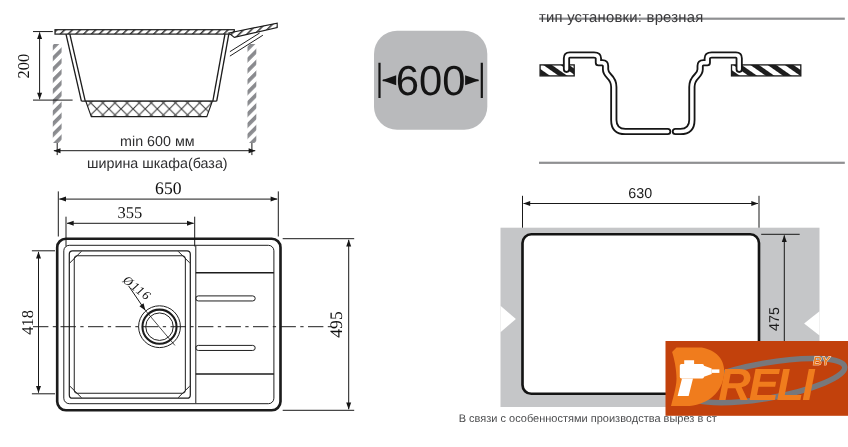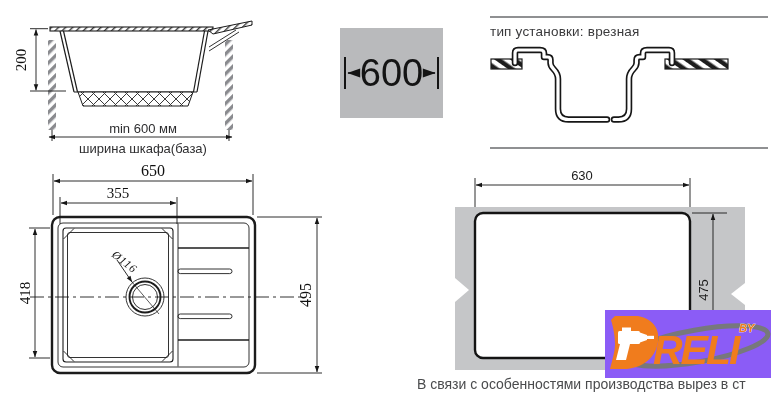--- a/index.html
+++ b/index.html
@@ -2,23 +2,23 @@
 <html><head>
 <meta charset="utf-8">
 <style>
   html,body{margin:0;padding:0;background:#fff;}
   #page{position:relative;width:771px;height:406px;background:#fff;overflow:hidden;
         font-family:"Liberation Sans",sans-serif;}
   .abs{position:absolute;}
   .rule{position:absolute;height:2px;background:#8f9092;}
   .heading{position:absolute;font-size:13.5px;color:#3a3a3c;letter-spacing:.2px;}
   .badge{position:absolute;left:340px;top:28px;width:103px;height:90px;background:#b9babc;
-         display:flex;align-items:center;justify-content:center;}
-  .note{position:absolute;left:417px;top:376px;font-size:14px;color:#4a4b4d;}
-  .logo-plate{position:absolute;left:605px;top:310px;width:166px;height:68px;background:#8b5cf6;z-index:6;}
+         display:flex;align-items:center;justify-content:center;border-radius:21px;}
+  .note{position:absolute;left:417px;top:376px;font-size:10px;color:#4a4b4d;}
+  .logo-plate{position:absolute;left:605px;top:310px;width:166px;height:68px;background:#c2410c;z-index:6;}
   svg{display:block;}
   svg text{user-select:none;}
   .ln{stroke:#1c1c1c;stroke-width:1.2;fill:none;}
   .ln2{stroke:#1c1c1c;stroke-width:2.4;fill:none;}
   .thin{stroke:#1c1c1c;stroke-width:0.9;fill:none;}
   .dim{stroke:#161616;stroke-width:0.9;fill:none;}
   .dimSerif{font-family:"Liberation Serif",serif;font-size:15px;fill:#101010;}
   .dimSerif16{font-family:"Liberation Serif",serif;font-size:16px;fill:#101010;}
   .dimSans{font-family:"Liberation Sans",sans-serif;font-size:13px;fill:#1c1c1c;}
   .lblSans{font-family:"Liberation Sans",sans-serif;font-size:13px;fill:#2e2e30;}
@@ -94,21 +94,21 @@
       </defs>
       <line x1="3" y1="14" x2="3" y2="46" stroke="#141414" stroke-width="2"></line>
       <line x1="96" y1="14" x2="96" y2="46" stroke="#141414" stroke-width="2"></line>
       <line x1="16" y1="30" x2="6" y2="30" stroke="#141414" stroke-width="1.6" marker-end="url(#arrB)"></line>
       <line x1="83" y1="30" x2="93" y2="30" stroke="#141414" stroke-width="1.6" marker-end="url(#arrB)"></line>
       <text class="bigNum" x="49.5" y="43" text-anchor="middle">600</text>
     </svg>
   </div>
 
   <div class="rule" style="left:490px;top:16px;width:278px;"></div>
-  <div class="heading" style="left:490px;top:24px;">тип установки: врезная</div>
+  <div class="heading" style="left:490px;top:8px;">тип установки: врезная</div>
 
   <svg class="abs" style="left:488px;top:44px" width="282" height="92" viewBox="0 0 282 92">
     <defs>
       <pattern id="pBar" width="9" height="9" patternUnits="userSpaceOnUse" patternTransform="rotate(-55)">
         <rect width="9" height="9" fill="#ffffff"></rect>
           <rect width="4.5" height="9" fill="#1d1d1d"></rect>
       </pattern>
     </defs>
     <g>
       <rect x="3" y="15" width="31" height="10" fill="url(#pBar)" stroke="#1c1c1c" stroke-width="1.2"></rect>

